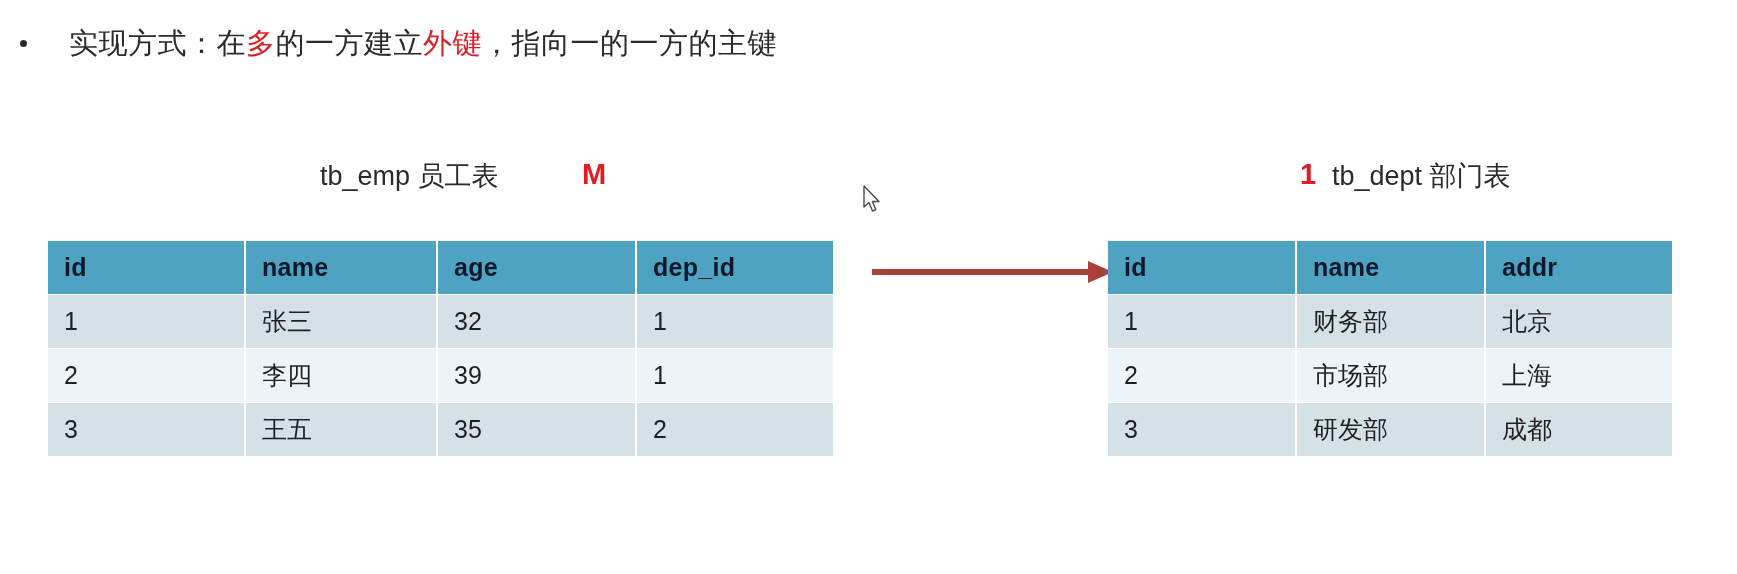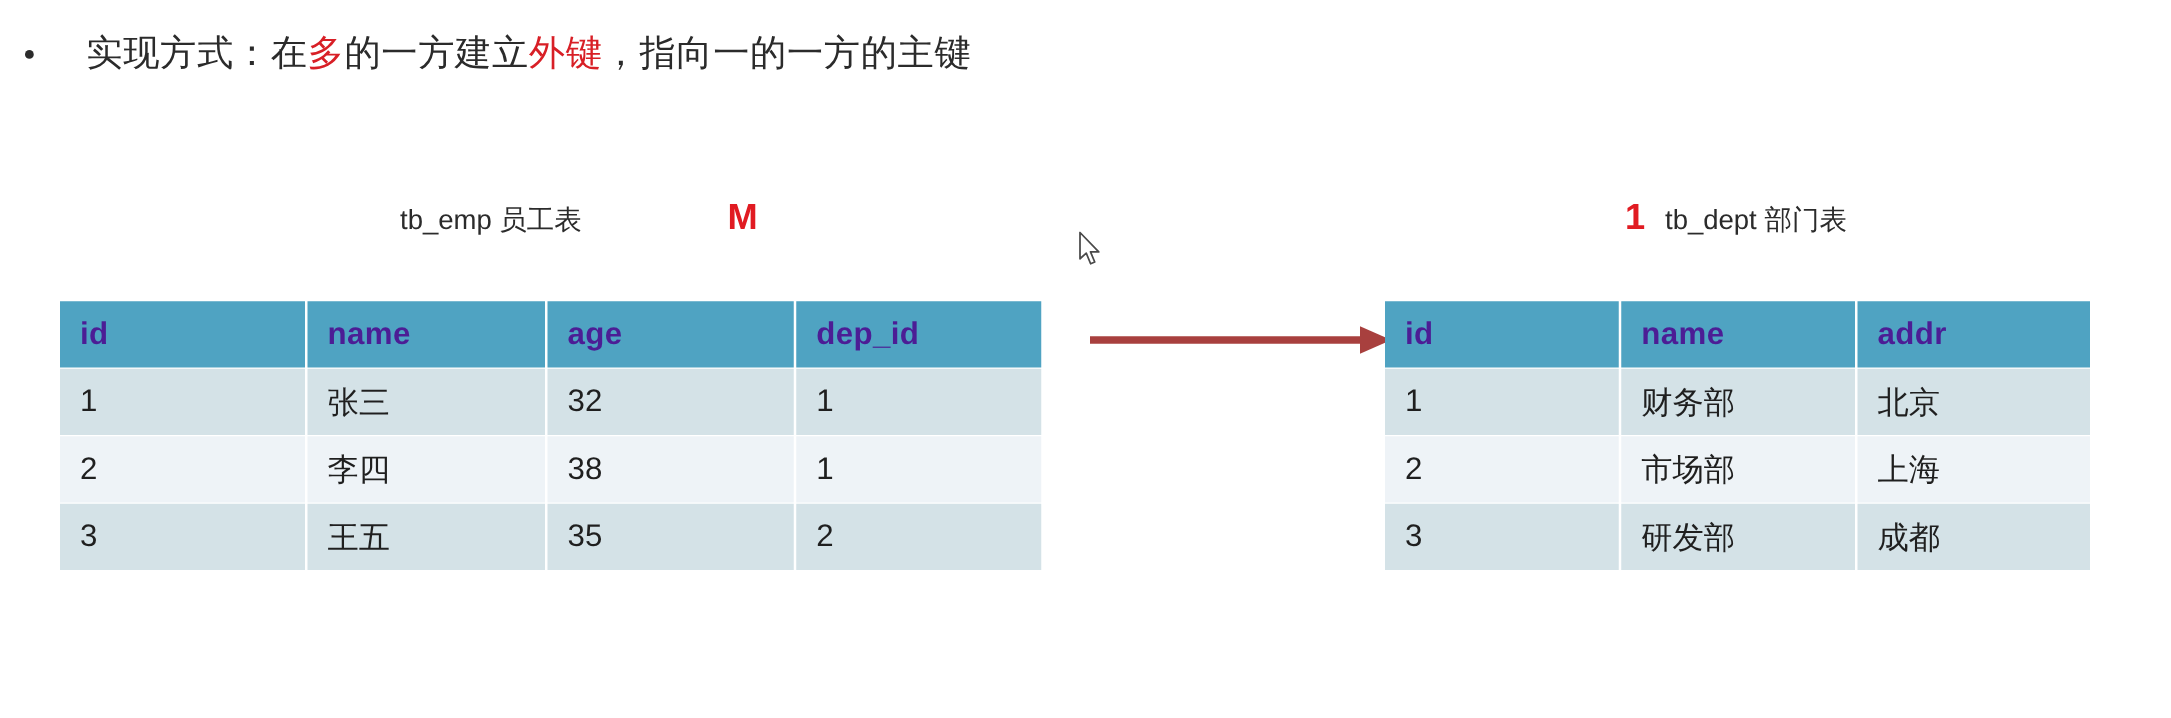--- a/index.html
+++ b/index.html
@@ -42,21 +42,21 @@
     white-space: nowrap;
     letter-spacing: 0.5px;
   }
   .red {
     color: #d81f26;
   }
 
   
   .title {
     position: absolute;
-    font-size: 22px;
+    font-size: 27px;
     line-height: 32px;
     color: #2b2b2b;
     white-space: nowrap;
   }
   .title-left  { left: 320px; top: 160px; }
   .title-right { left: 1322px; top: 160px; margin-left: 10px; }
 
   .card-badge {
     position: absolute;
     font-size: 29px;
@@ -72,21 +72,21 @@
     position: absolute;
     border-collapse: separate;
     border-spacing: 2px 1px;
     table-layout: fixed;
   }
   .tbl-left  { left: 46px;  top: 240px; }
   .tbl-right { left: 1106px; top: 240px; }
 
   .tbl th {
     background: #4fa3c2;
-    color: #4c1d95;
+    color: #0f172a;
     font-size: 25px;
     font-weight: bold;
     text-align: left;
     padding: 12px 0 12px 16px;
     height: 34px;
     box-sizing: border-box;
     vertical-align: middle;
     letter-spacing: 0.3px;
   }
   .tbl td {
@@ -164,21 +164,21 @@
   <tbody>
     <tr class="row-odd">
       <td>1</td>
       <td>张三</td>
       <td>32</td>
       <td>1</td>
     </tr>
     <tr class="row-even">
       <td>2</td>
       <td>李四</td>
-      <td>38</td>
+      <td>39</td>
       <td>1</td>
     </tr>
     <tr class="row-odd">
       <td>3</td>
       <td>王五</td>
       <td>35</td>
       <td>2</td>
     </tr>
   </tbody>
 </table>

